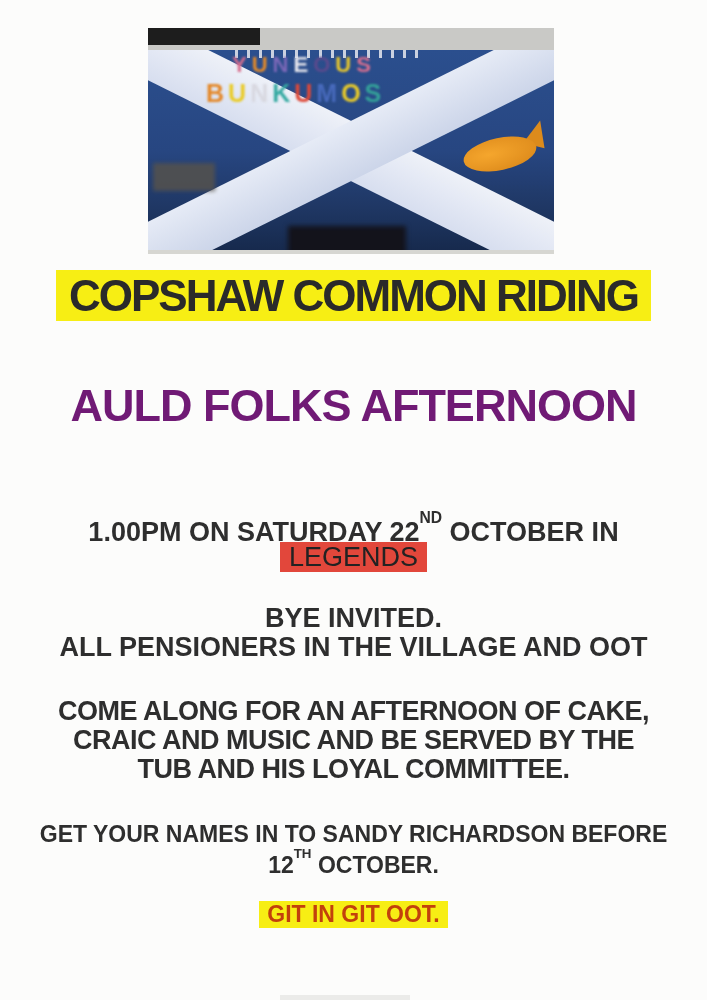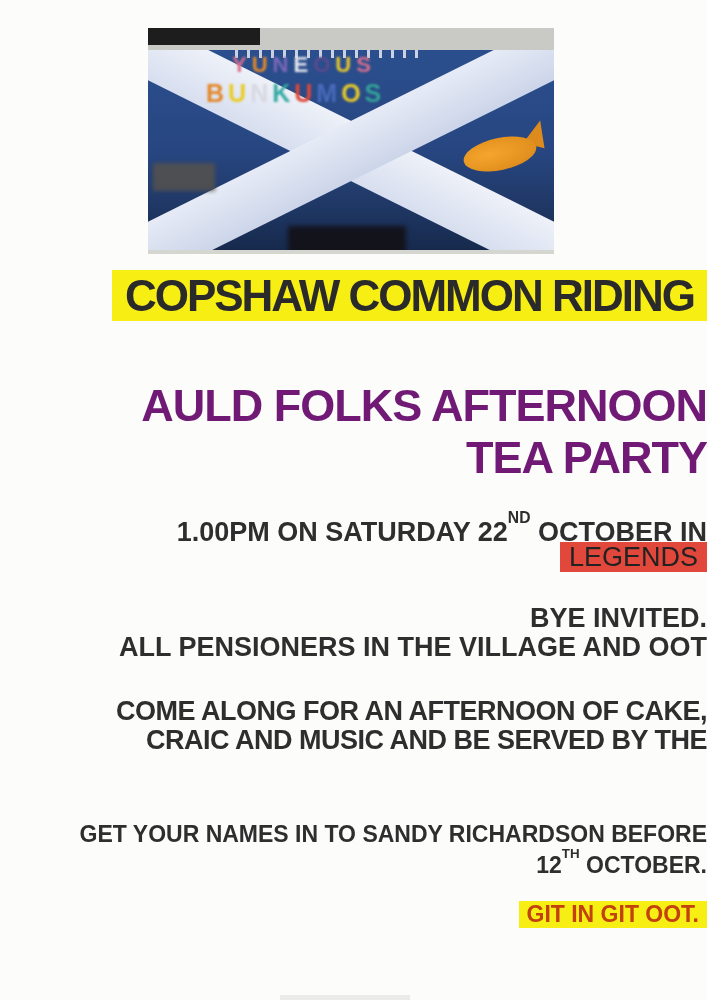--- a/index.html
+++ b/index.html
@@ -4,21 +4,21 @@
 <style>
   html,body{margin:0;padding:0;}
   body{
     width:707px;height:1000px;position:relative;overflow:hidden;
     background:#fcfcfb;
     font-family:"Liberation Sans", sans-serif;
     color:#2e2e2e;
     -webkit-font-smoothing:antialiased;
   }
   .abs{position:absolute;}
-  .centered{left:0;right:0;text-align:right;}
+  .centered{left:0;right:0;text-align:center;}
 
   
   .photo{
     left:148px;top:28px;width:406px;height:226px;
     background:#c9c9c6;overflow:hidden;
   }
   .photo-inner{position:absolute;inset:0;filter:blur(0.5px) saturate(1.05);}
   .black-bar{position:absolute;left:0;top:0;width:112px;height:17px;background:#1d1d1d;}
   .flag{
     position:absolute;left:0;top:22px;width:406px;height:202px;
@@ -109,39 +109,39 @@
     <div class="photo-bottom-strip"></div>
   </div>
 </div>
 
 <div class="abs centered title-row">
   <span class="hl-band title-band">COPSHAW COMMON RIDING</span>
 </div>
 
 <div class="abs centered heading">
   <div>AULD FOLKS AFTERNOON</div>
-  <div>TEA PARTY</div>
 </div>
 
 <div class="abs centered when">
   <span>1.00PM ON SATURDAY 22</span><sup class="ord">ND</sup><span> OCTOBER IN</span>
 </div>
 
 <div class="abs centered venue-row">
   <span class="hl-band venue-band">LEGENDS</span>
 </div>
 
 <div class="abs centered invitees">
   <div>BYE INVITED.</div>
   <div>ALL PENSIONERS IN THE VILLAGE AND OOT</div>
 </div>
 
 <div class="abs centered description">
   <div>COME ALONG FOR AN AFTERNOON OF CAKE,</div>
   <div>CRAIC AND MUSIC AND BE SERVED BY THE</div>
+  <div>TUB AND HIS LOYAL COMMITTEE.</div>
 </div>
 
 <div class="abs centered rsvp">
   <div>GET YOUR NAMES IN TO SANDY RICHARDSON BEFORE</div>
   <div><span>12</span><sup class="ord">TH</sup><span> OCTOBER.</span></div>
 </div>
 
 <div class="abs centered footer-row">
   <span class="hl-band footer-band">GIT IN GIT OOT.</span>
 </div>

